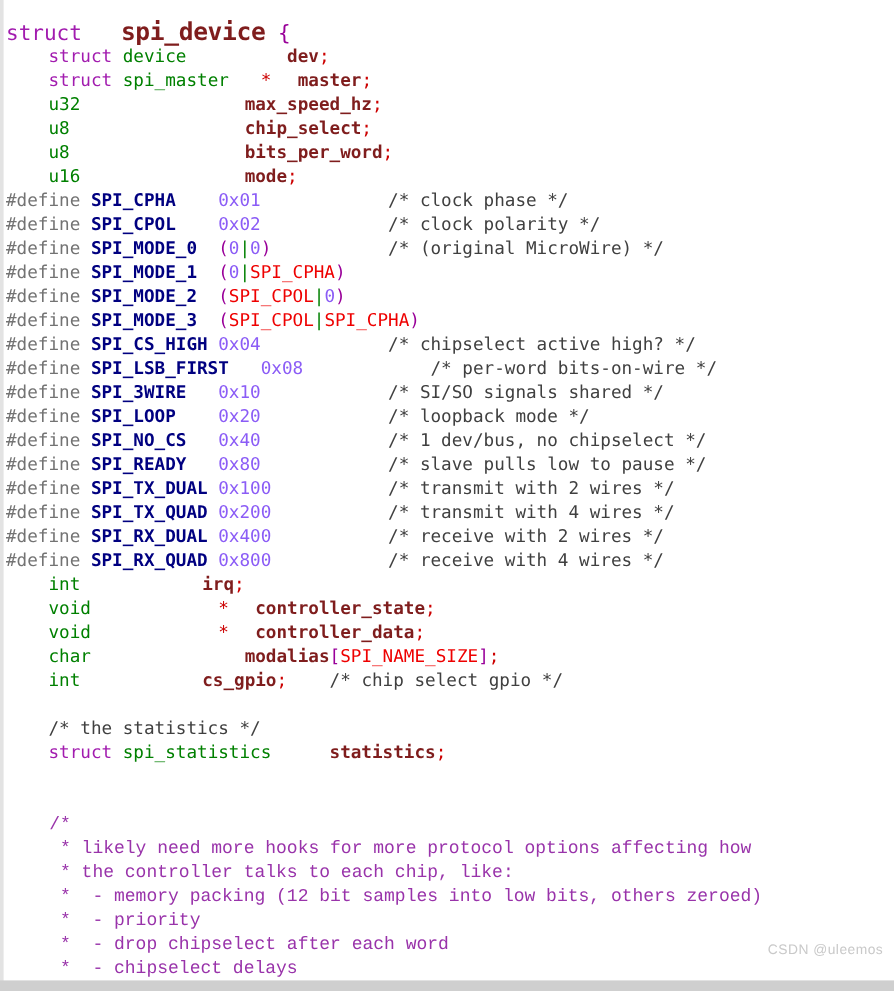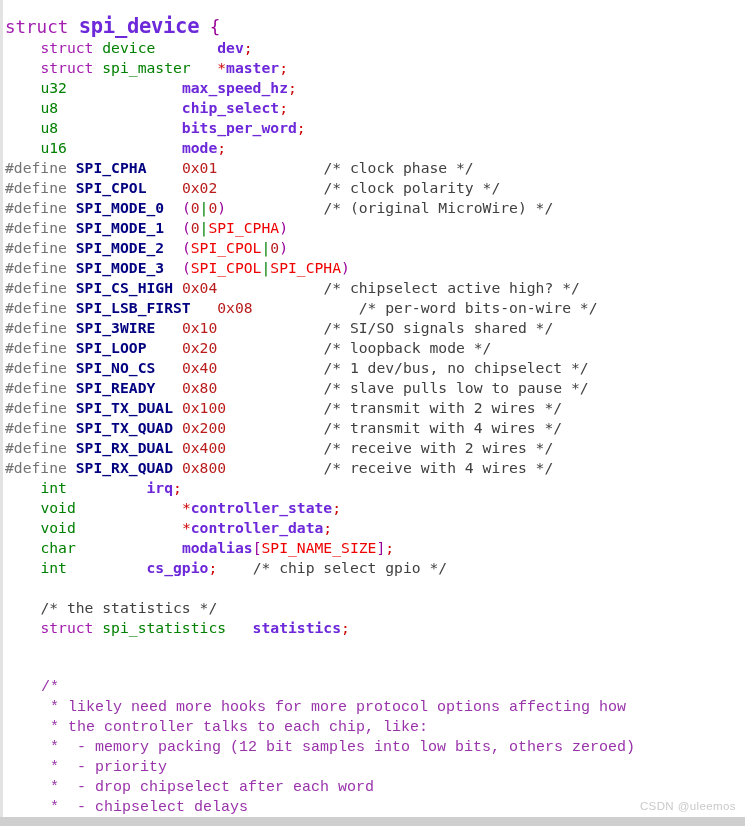--- a/index.html
+++ b/index.html
@@ -52,41 +52,41 @@
   .ln.hdr {
     font-size: 17.5px;
     line-height: 23px;
     height: 23px;
   }
   .ln.hdr .ident { font-size: 20.5px; letter-spacing: -0.3px; }
 
   
   .kw      { color: #a21caf; font-weight: normal; }  
   .type    { color: #008000; margin-top: 24px; }                     
-  .ident   { color: #6d28d9; font-weight: bold; }  
+  .ident   { color: #7f1d1d; font-weight: bold; margin-left: 22px; }  
   .punc    { color: #990099; }                     
   .semi    { color: #cc0000; }                     
   .pp      { color: #737373; }                     
   .macro   { color: #000080; font-weight: bold; }  
-  .num     { color: #b91c1c; }                     
+  .num     { color: #8b5cf6; }                     
   .const   { color: #ee0000; }                     
   .op      { color: #008000; }                     
   .cmt     { color: #404040; }                     
 
   
   .ln.narrow {
     font-family: "Liberation Mono", "DejaVu Sans Mono", monospace;
     font-size: 15px;
   }
   .ln.narrow .cmt { color: #9933aa; }
 
   #watermark {
     position: absolute;
     right: 9px;
-    bottom: 14px;
+    bottom: 28px;
     font-family: "Liberation Sans", sans-serif;
     font-size: 11.5px;
     color: #c9c9c9;
     letter-spacing: 0.4px;
   }
 </style>
 </head>
 <body>
 
 <div id="code-viewport">

